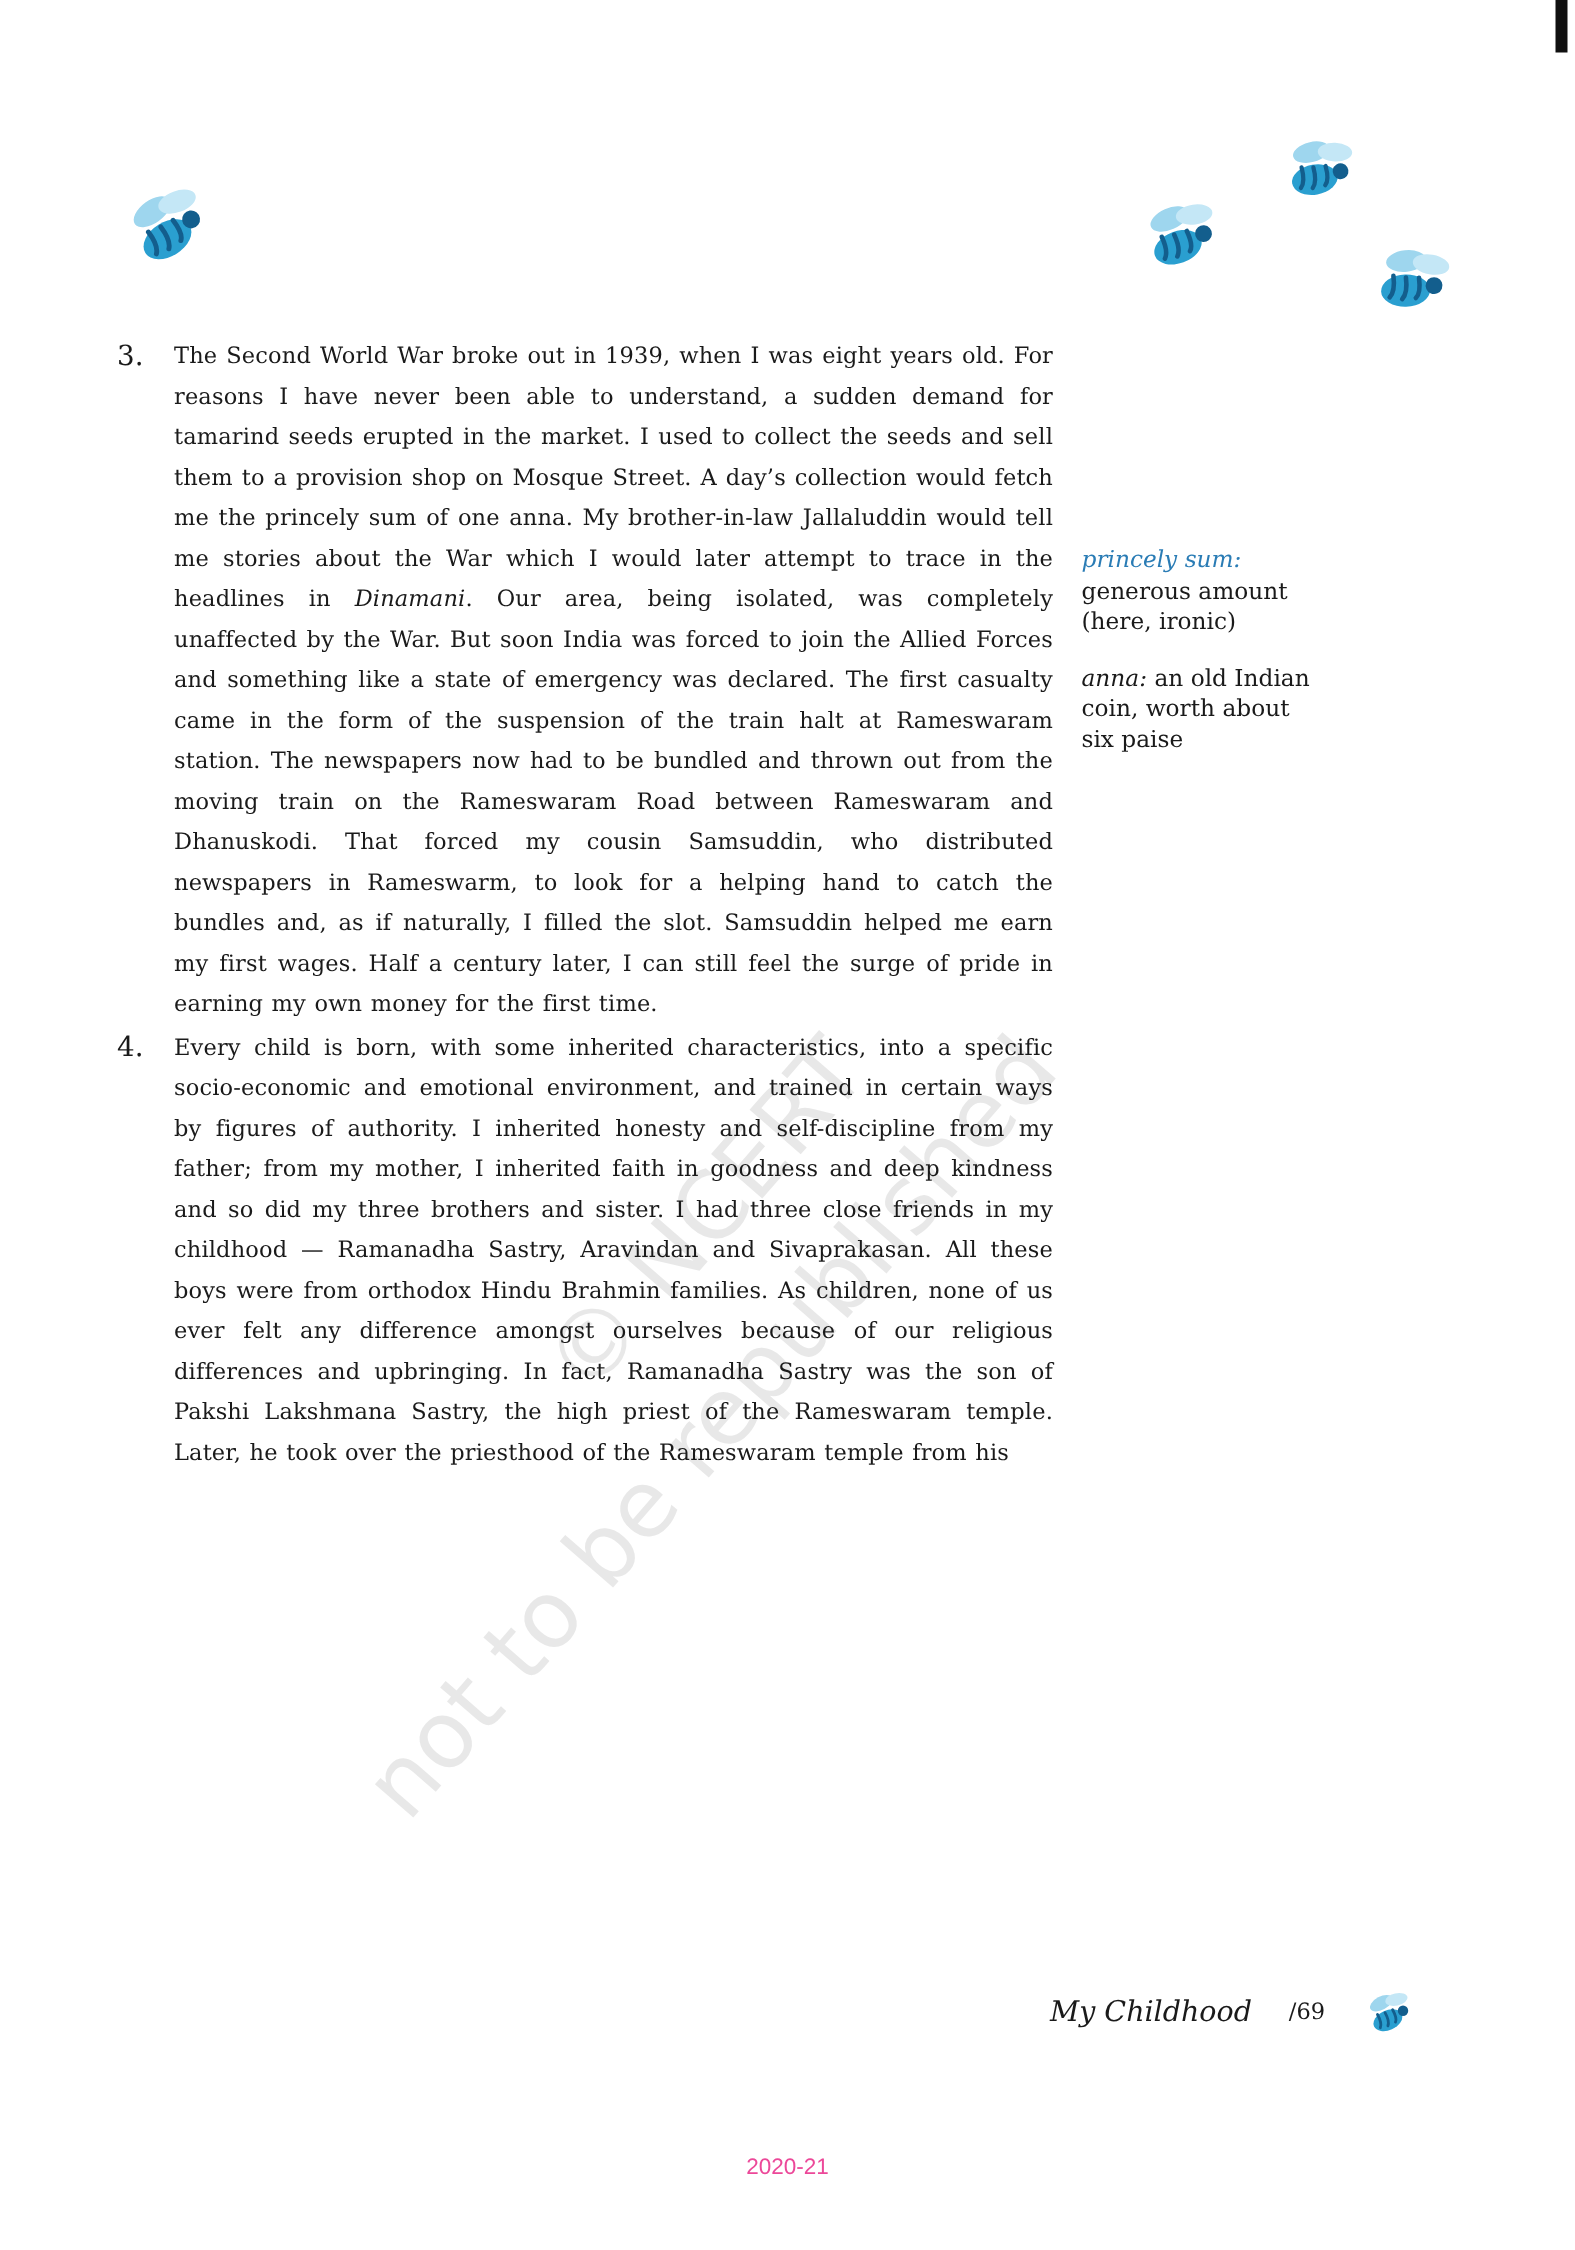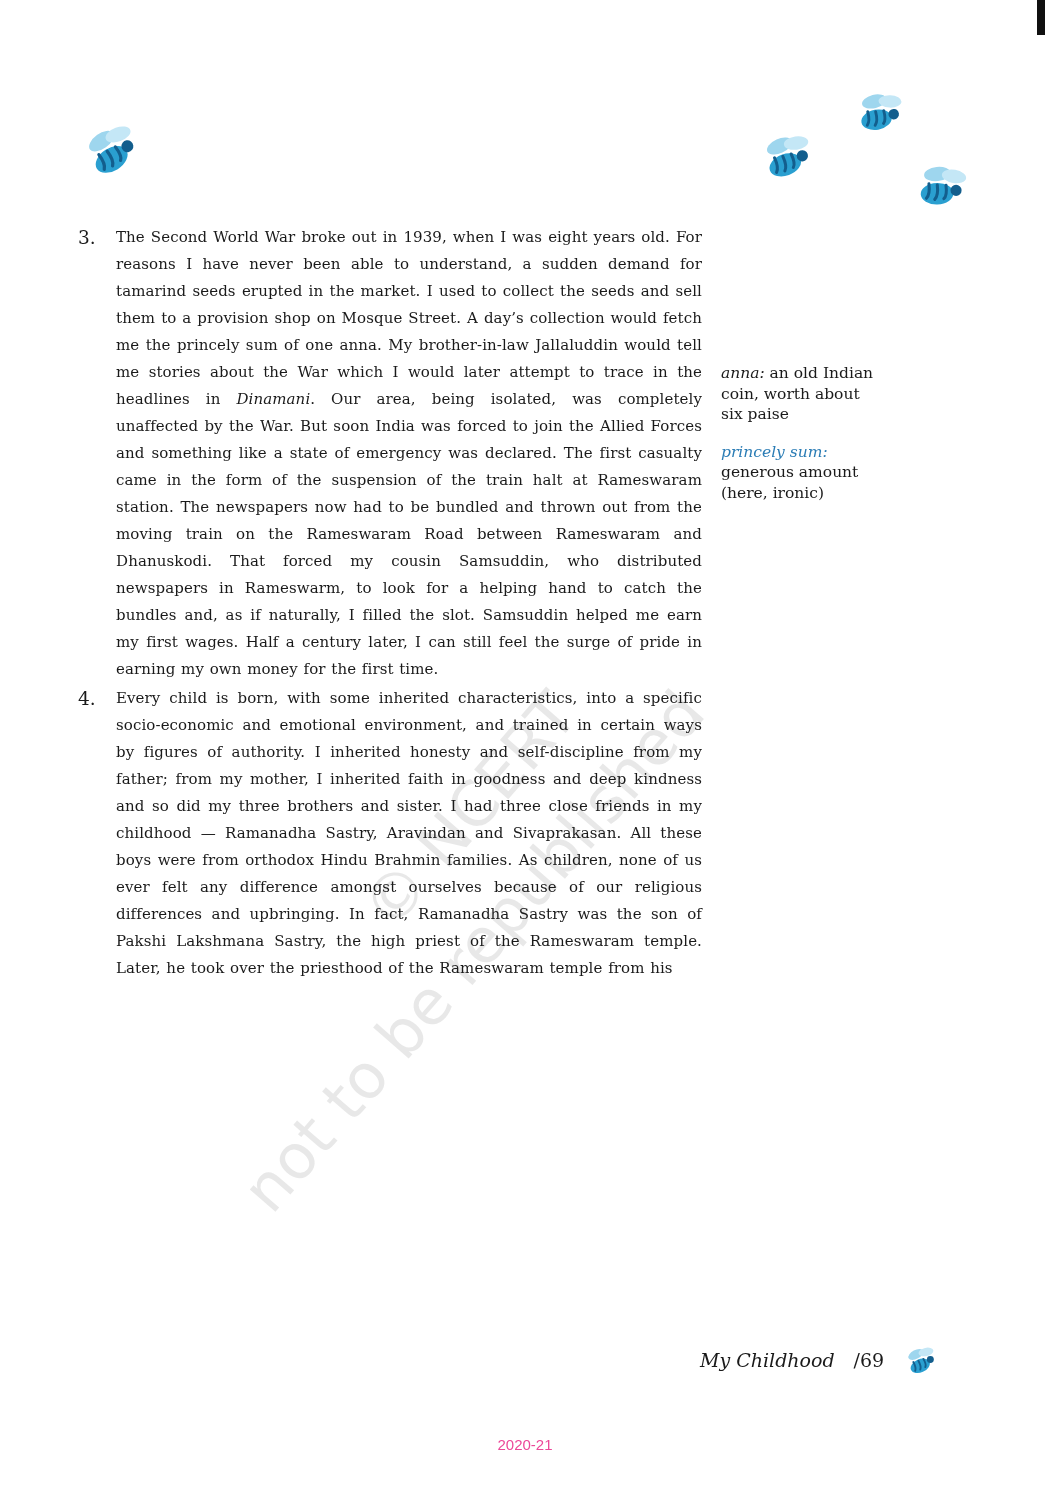--- a/index.html
+++ b/index.html
@@ -41,24 +41,24 @@
   .wm2 { left:228px; top:1178px; transform:rotate(-49deg); }
   
   .bee { position:absolute; }
   .bee-1 { left:80px;  top:124px; transform:rotate(-8deg);  }
   .bee-2 { left:853px; top:88px;  transform:rotate(14deg);  }
   .bee-3 { left:758px; top:131px; transform:rotate(4deg);   }
   .bee-4 { left:913px; top:160px; transform:rotate(22deg);  }
   
   .footer-line {
     position:absolute; top:1326px; left:700px; width:240px;
-    display:flex; align-items:center; justify-content:flex-start; gap:19px;margin-top:19px;
+    display:flex; align-items:center; justify-content:space-between; gap:7px;
   }
   .running-title { font-size:19px; font-style:italic; }
-  .page-number { font-size:19px; font-style:normal; }
+  .page-number { font-size:15px; font-style:normal; }
   .year-code {
     position:absolute; top:1436px; left:0; width:100%; text-align:center;
     font-family:"Liberation Sans", sans-serif; font-size:15px; color:#ec4899;
   }
 </style>
 </head>
 <body>
 
 <div class="page">
 
@@ -98,26 +98,26 @@
       <div class="para-body"><span>The Second World War broke out in 1939, when I was eight years old. For reasons I have never been able to understand, a sudden demand for tamarind seeds erupted in the market. I used to collect the seeds and sell them to a provision shop on Mosque Street. A day’s collection would fetch me the princely sum of one anna. My brother-in-law Jallaluddin would tell me stories about the War which I would later attempt to trace in the headlines in </span><em>Dinamani</em><span>. Our area, being isolated, was completely unaffected by the War. But soon India was forced to join the Allied Forces and something like a state of emergency was declared. The first casualty came in the form of the suspension of the train halt at Rameswaram station. The newspapers now had to be bundled and thrown out from the moving train on the Rameswaram Road between Rameswaram and Dhanuskodi. That forced my cousin Samsuddin, who distributed newspapers in Rameswarm, to look for a helping hand to catch the bundles and, as if naturally, I filled the slot. Samsuddin helped me earn my first wages. Half a century later, I can still feel the surge of pride in earning my own money for the first time.</span></div>
     </div>
     <div class="para">
       <div class="para-num">4.</div>
       <div class="para-body">Every child is born, with some inherited characteristics, into a specific socio-economic and emotional environment, and trained in certain ways by figures of authority. I inherited honesty and self-discipline from my father; from my mother, I inherited faith in goodness and deep kindness and so did my three brothers and sister. I had three close friends in my childhood — Ramanadha Sastry, Aravindan and Sivaprakasan. All these boys were from orthodox Hindu Brahmin families. As children, none of us ever felt any difference amongst ourselves because of our religious differences and upbringing. In fact, Ramanadha Sastry was the son of Pakshi Lakshmana Sastry, the high priest of the Rameswaram temple. Later, he took over the priesthood of the Rameswaram temple from his</div>
     </div>
   </div>
 
   <aside class="notes">
     <div class="note">
+      <em class="term term-blue">princely sum:</em>
+      <span>generous amount (here, ironic)</span>
+    </div>
+    <div class="note">
       <em class="term term-dark">anna:</em>
       <span>an old Indian coin, worth about six paise</span>
-    </div>
-    <div class="note">
-      <em class="term term-blue">princely sum:</em>
-      <span>generous amount (here, ironic)</span>
     </div>
   </aside>
 
   <div class="footer-line">
     <span class="running-title">My Childhood</span>
     <span class="page-number">/69</span>
     <svg class="footer-bee" width="32" height="29" viewBox="0 0 50 46">
         <use href="#bee"></use>
       </svg>
   </div>

